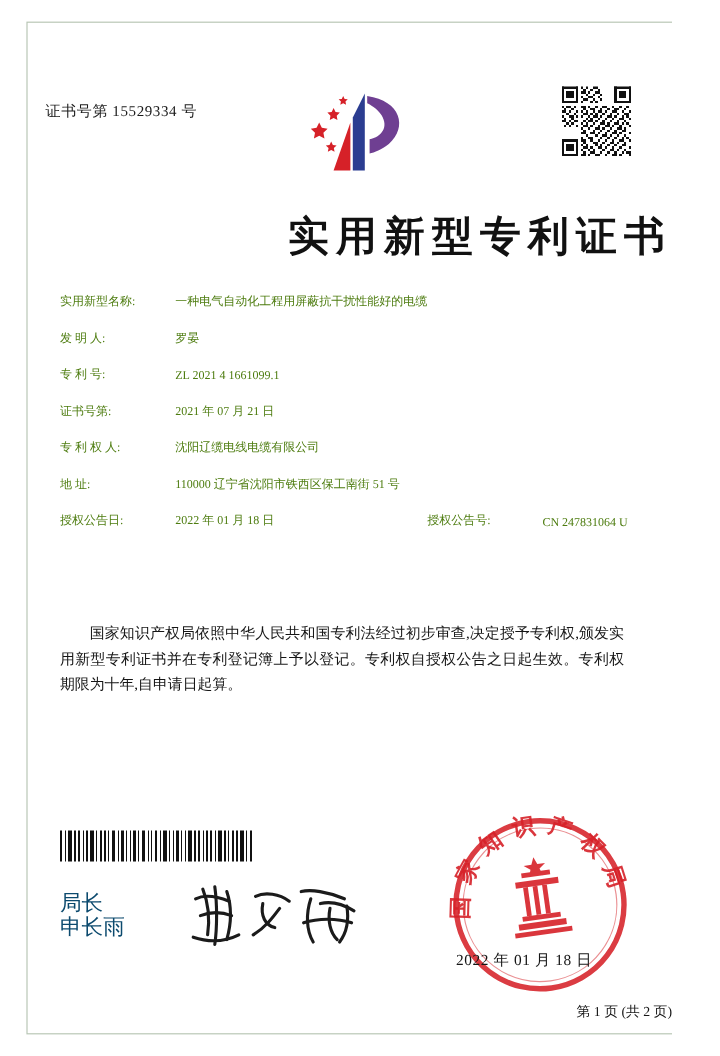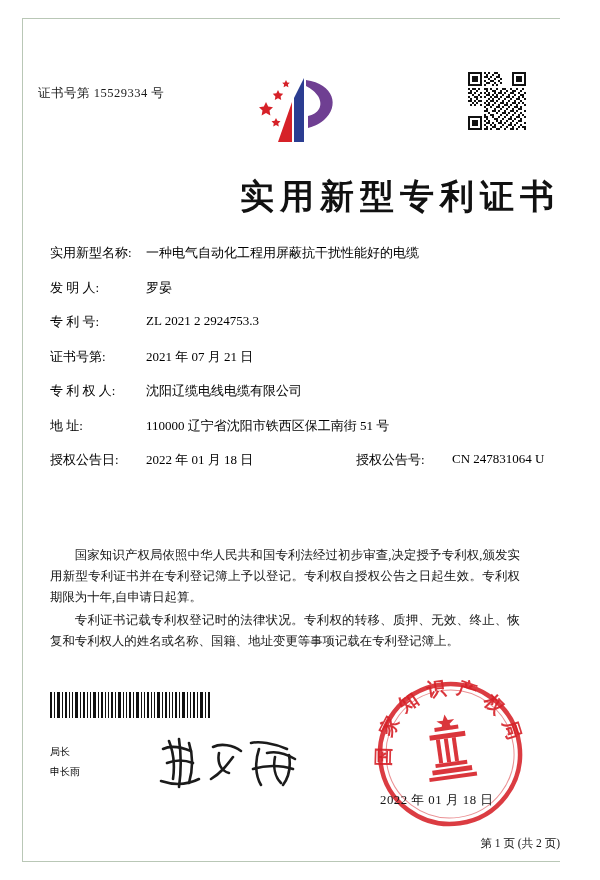--- a/index.html
+++ b/index.html
@@ -67,44 +67,44 @@
   }
   
   .fields {
     position: absolute;
     left: 50px;
     top: 244px;
     width: 470px;
   }
   .frow {
     display: flex;
-    align-items: flex-start;
+    align-items: flex-end;
     margin-bottom: 16.5px;
-    font-size: 13px;
-    color: #000000;
+    font-size: 10px;
+    color: #4d7c0f;
     white-space: nowrap;
   }
   .flabel {
     width: 96px;
     flex: 0 0 96px;
     letter-spacing: 0px;
   }
   .fvalue { flex: 1 1 auto; }
   .frow.split .fvalue { flex: 0 0 210px; }
   .frow.split .flabel2 {
     flex: 0 0 96px;
     width: 96px;
   }
   .frow.split .fvalue2 { flex: 1 1 auto; }
 
   
   .paras {
     position: absolute;
     left: 50px;
-    top: 545px;
+    top: 518px;
     width: 470px;
     font-size: 12.4px;
     line-height: 21px;
     color: #151515;
     text-align: justify;
   }
   .paras p {
     margin: 0 0 2px 0;
     text-indent: 2em;
   }
@@ -114,23 +114,23 @@
     left: 50px;
     top: 692px;
     width: 160px;
     height: 26px;
   }
   
   .sign-label {
     position: absolute;
     left: 50px;
     top: 742px;
-    font-size: 10px;
+    font-size: 18px;
     line-height: 20px;
-    color: #000000;
+    color: #0c4a6e;
   }
   .sign-script {
     position: absolute;
     left: 155px;
     top: 733px;
     width: 160px;
     height: 60px;
   }
   
   .seal {
@@ -400,21 +400,21 @@
     <div class="frow">
       <div class="flabel">实用新型名称:</div>
       <div class="fvalue">一种电气自动化工程用屏蔽抗干扰性能好的电缆</div>
     </div>
     <div class="frow">
       <div class="flabel">发 明 人:</div>
       <div class="fvalue">罗晏</div>
     </div>
     <div class="frow">
       <div class="flabel">专 利 号:</div>
-      <div class="fvalue">ZL 2021 2 2924753.3</div>
+      <div class="fvalue">ZL 2021 4 1661099.1</div>
     </div>
     <div class="frow">
       <div class="flabel">证书号第:</div>
       <div class="fvalue">2021 年 07 月 21 日</div>
     </div>
     <div class="frow">
       <div class="flabel">专 利 权 人:</div>
       <div class="fvalue">沈阳辽缆电线电缆有限公司</div>
     </div>
     <div class="frow">
@@ -424,21 +424,20 @@
     <div class="frow split">
       <div class="flabel">授权公告日:</div>
       <div class="fvalue">2022 年 01 月 18 日</div>
       <div class="flabel2">授权公告号:</div>
       <div class="fvalue2">CN 247831064 U</div>
     </div>
   </div>
 
   <div class="paras">
     <p>国家知识产权局依照中华人民共和国专利法经过初步审查,决定授予专利权,颁发实用新型专利证书并在专利登记簿上予以登记。专利权自授权公告之日起生效。专利权期限为十年,自申请日起算。</p>
-    <p>专利证书记载专利权登记时的法律状况。专利权的转移、质押、无效、终止、恢复和专利权人的姓名或名称、国籍、地址变更等事项记载在专利登记簿上。</p>
   </div>
 
   <div class="barcode">
     <svg width="160" height="26" viewBox="0 0 160 26" shape-rendering="crispEdges">
       <g fill="#111111">
         <rect x="0" y="0" width="2" height="26"></rect>
           <rect x="4" y="0" width="1" height="26"></rect>
         <rect x="7" y="0" width="3" height="26"></rect>
           <rect x="12" y="0" width="1" height="26"></rect>
         <rect x="15" y="0" width="2" height="26"></rect>

